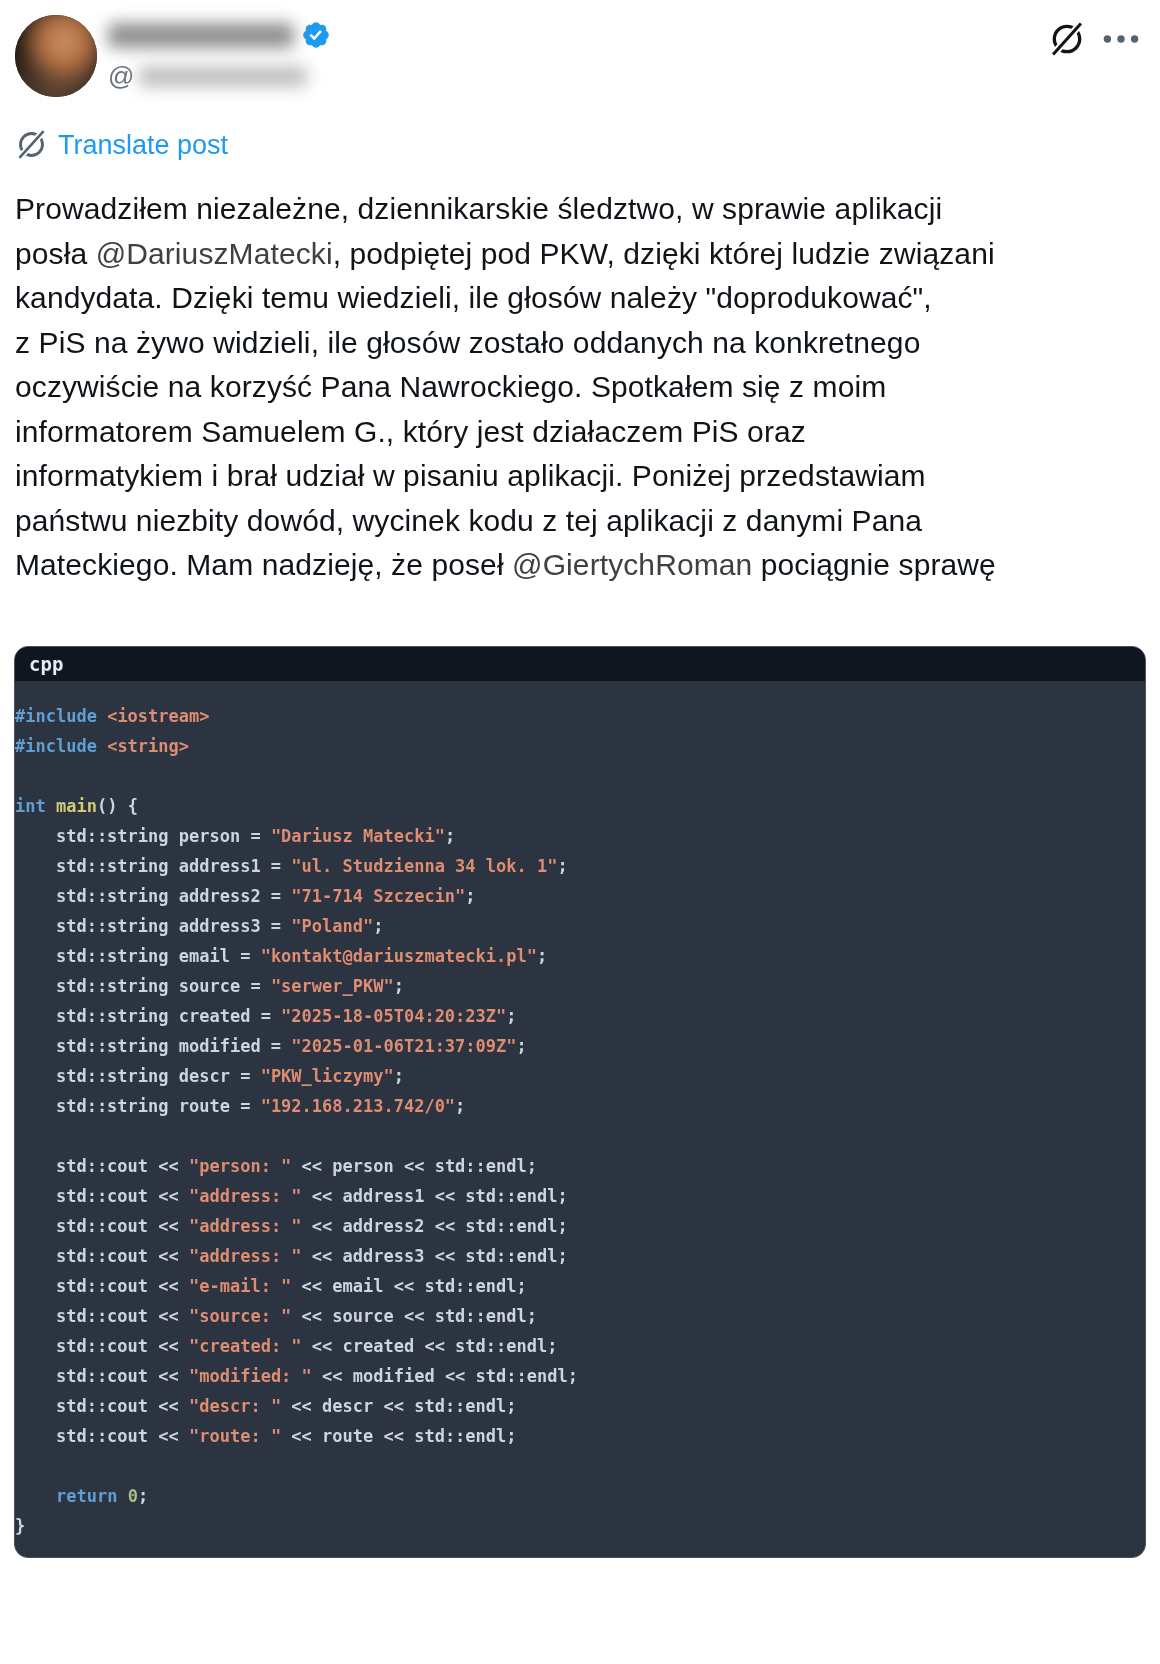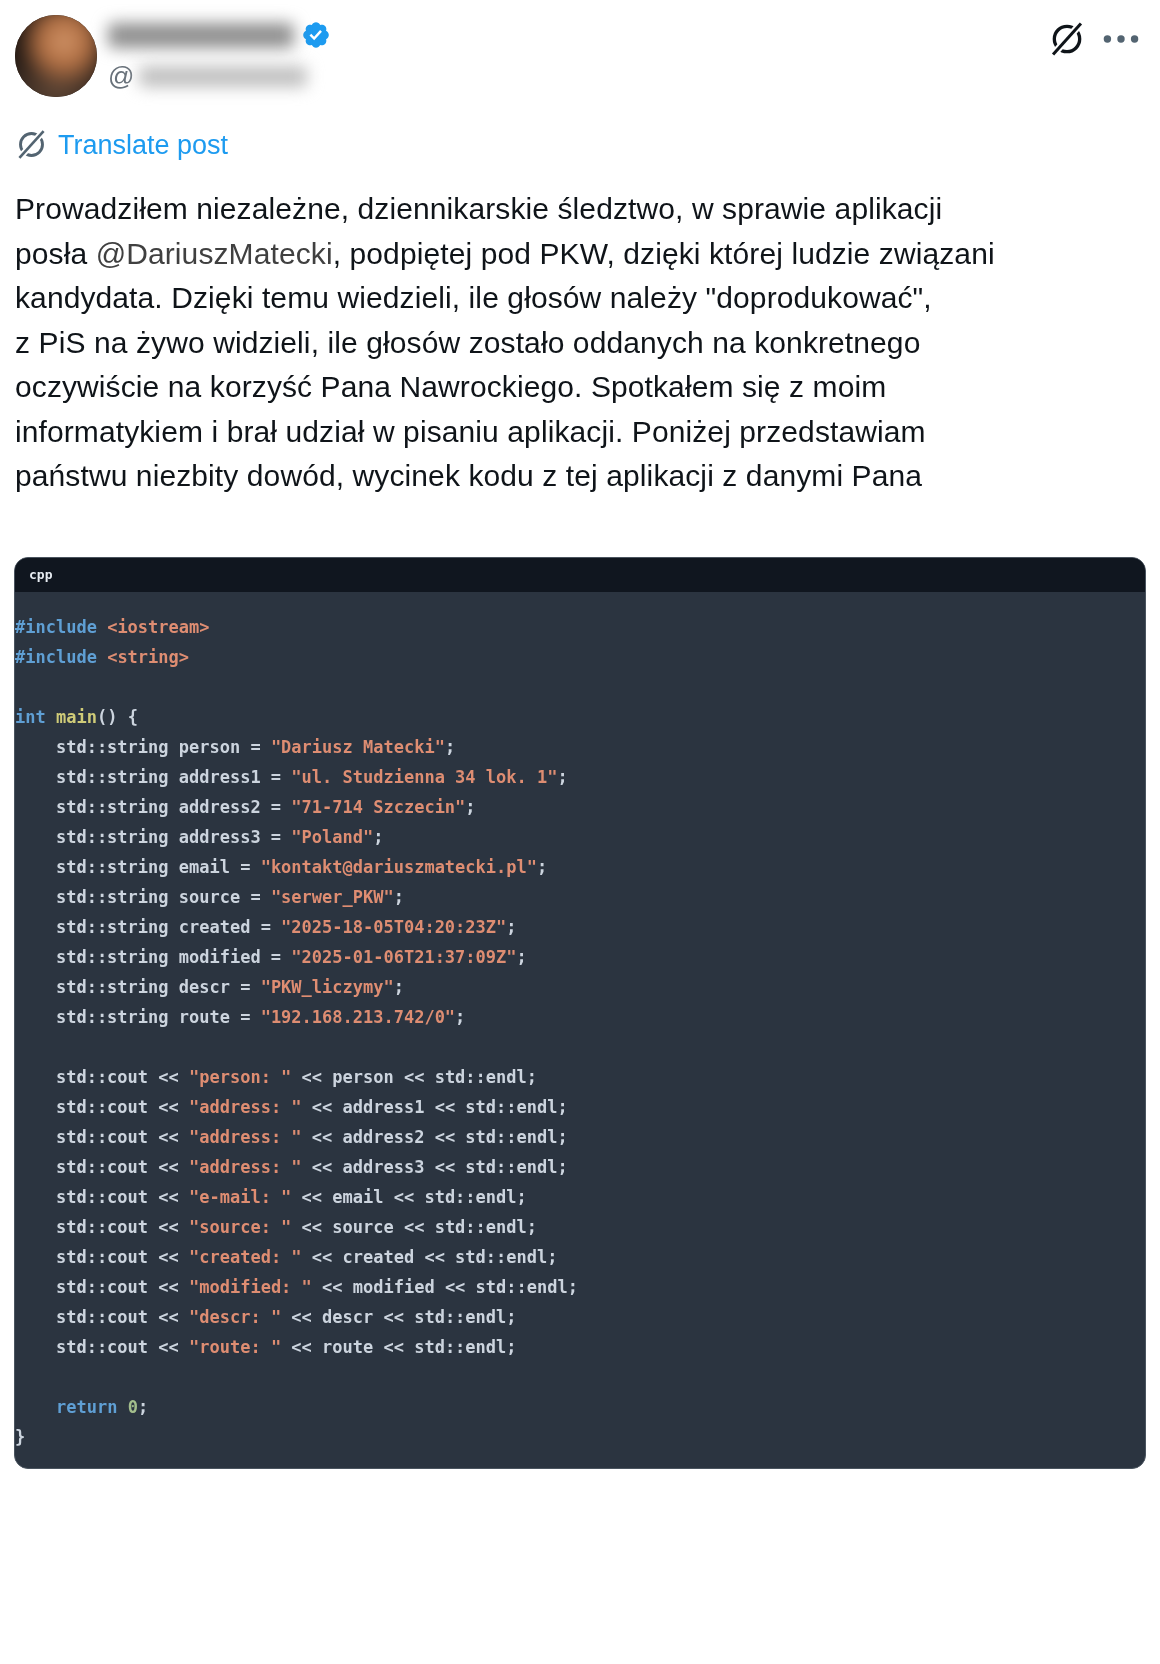--- a/index.html
+++ b/index.html
@@ -55,21 +55,21 @@
 
   
   .code-block {
     margin:58px 14px 0 14px; border-radius:14px; overflow:hidden;
     border:1px solid #4a545f; background:#2b3440;
   }
   .code-header {
     height:34px; background:#10161f; display:flex; align-items:center; padding-left:14px;
   }
   .code-lang {
-    color:#e7ecf2; font-family:"DejaVu Sans Mono", monospace; font-size:13px; font-weight:700;
+    color:#e7ecf2; font-family:"DejaVu Sans Mono", monospace; font-size:19px; font-weight:700;
   }
   .code-body {
     padding:20px 18px 16px 0;
     font-family:"DejaVu Sans Mono", monospace; font-size:17px; font-weight:600;
     line-height:30px; white-space:pre;
   }
   .tok-kw  { color:#5f9fd4; }
   .tok-str { color:#de8d72; }
   .tok-fn  { color:#cfcb78; }
   .tok-num { color:#a3be8c; }
@@ -118,22 +118,24 @@
   </svg>
   <span class="translate-label">Translate post</span>
 </div>
 
 <div class="post-text" id="post-text">
     <div class="tline"><span>Prowadziłem niezależne, dziennikarskie śledztwo, w sprawie aplikacji</span></div>
     <div class="tline"><span>posła </span><span class="entity">@DariuszMatecki</span><span>, podpiętej pod PKW, dzięki której ludzie związani</span></div>
     <div class="tline"><span>kandydata. Dzięki temu wiedzieli, ile głosów należy "doprodukować",</span></div>
     <div class="tline"><span>z PiS na żywo widzieli, ile głosów zostało oddanych na konkretnego</span></div>
     <div class="tline"><span>oczywiście na korzyść Pana Nawrockiego. Spotkałem się z moim</span></div>
+    <div class="tline"><span>informatorem Samuelem G., który jest działaczem PiS oraz</span></div>
     <div class="tline"><span>informatykiem i brał udział w pisaniu aplikacji. Poniżej przedstawiam</span></div>
     <div class="tline"><span>państwu niezbity dowód, wycinek kodu z tej aplikacji z danymi Pana</span></div>
+    <div class="tline"><span>Mateckiego. Mam nadzieję, że poseł </span><span class="entity">@GiertychRoman</span><span> pociągnie sprawę</span></div>
   </div>
 
 <div class="code-block">
   <div class="code-header">
     <span class="code-lang">cpp</span>
   </div>
   <div class="code-body" id="code-body"><div><span class="tok-kw">#include</span><span class="tok-pl"> </span><span class="tok-str">&lt;iostream&gt;</span></div><div><span class="tok-kw">#include</span><span class="tok-pl"> </span><span class="tok-str">&lt;string&gt;</span></div><div>&nbsp;</div><div><span class="tok-kw">int</span><span class="tok-pl"> </span><span class="tok-fn">main</span><span class="tok-pl">() {</span></div><div><span class="tok-pl">    std::string person = </span><span class="tok-str">"Dariusz Matecki"</span><span class="tok-pl">;</span></div><div><span class="tok-pl">    std::string address1 = </span><span class="tok-str">"ul. Studzienna 34 lok. 1"</span><span class="tok-pl">;</span></div><div><span class="tok-pl">    std::string address2 = </span><span class="tok-str">"71-714 Szczecin"</span><span class="tok-pl">;</span></div><div><span class="tok-pl">    std::string address3 = </span><span class="tok-str">"Poland"</span><span class="tok-pl">;</span></div><div><span class="tok-pl">    std::string email = </span><span class="tok-str">"kontakt@dariuszmatecki.pl"</span><span class="tok-pl">;</span></div><div><span class="tok-pl">    std::string source = </span><span class="tok-str">"serwer_PKW"</span><span class="tok-pl">;</span></div><div><span class="tok-pl">    std::string created = </span><span class="tok-str">"2025-18-05T04:20:23Z"</span><span class="tok-pl">;</span></div><div><span class="tok-pl">    std::string modified = </span><span class="tok-str">"2025-01-06T21:37:09Z"</span><span class="tok-pl">;</span></div><div><span class="tok-pl">    std::string descr = </span><span class="tok-str">"PKW_liczymy"</span><span class="tok-pl">;</span></div><div><span class="tok-pl">    std::string route = </span><span class="tok-str">"192.168.213.742/0"</span><span class="tok-pl">;</span></div><div>&nbsp;</div><div><span class="tok-pl">    std::cout &lt;&lt; </span><span class="tok-str">"person: "</span><span class="tok-pl"> &lt;&lt; person &lt;&lt; std::endl;</span></div><div><span class="tok-pl">    std::cout &lt;&lt; </span><span class="tok-str">"address: "</span><span class="tok-pl"> &lt;&lt; address1 &lt;&lt; std::endl;</span></div><div><span class="tok-pl">    std::cout &lt;&lt; </span><span class="tok-str">"address: "</span><span class="tok-pl"> &lt;&lt; address2 &lt;&lt; std::endl;</span></div><div><span class="tok-pl">    std::cout &lt;&lt; </span><span class="tok-str">"address: "</span><span class="tok-pl"> &lt;&lt; address3 &lt;&lt; std::endl;</span></div><div><span class="tok-pl">    std::cout &lt;&lt; </span><span class="tok-str">"e-mail: "</span><span class="tok-pl"> &lt;&lt; email &lt;&lt; std::endl;</span></div><div><span class="tok-pl">    std::cout &lt;&lt; </span><span class="tok-str">"source: "</span><span class="tok-pl"> &lt;&lt; source &lt;&lt; std::endl;</span></div><div><span class="tok-pl">    std::cout &lt;&lt; </span><span class="tok-str">"created: "</span><span class="tok-pl"> &lt;&lt; created &lt;&lt; std::endl;</span></div><div><span class="tok-pl">    std::cout &lt;&lt; </span><span class="tok-str">"modified: "</span><span class="tok-pl"> &lt;&lt; modified &lt;&lt; std::endl;</span></div><div><span class="tok-pl">    std::cout &lt;&lt; </span><span class="tok-str">"descr: "</span><span class="tok-pl"> &lt;&lt; descr &lt;&lt; std::endl;</span></div><div><span class="tok-pl">    std::cout &lt;&lt; </span><span class="tok-str">"route: "</span><span class="tok-pl"> &lt;&lt; route &lt;&lt; std::endl;</span></div><div>&nbsp;</div><div><span class="tok-pl">    </span><span class="tok-kw">return</span><span class="tok-pl"> </span><span class="tok-num">0</span><span class="tok-pl">;</span></div><div><span class="tok-pl">}</span></div></div>
 </div>
 
 </body></html>

